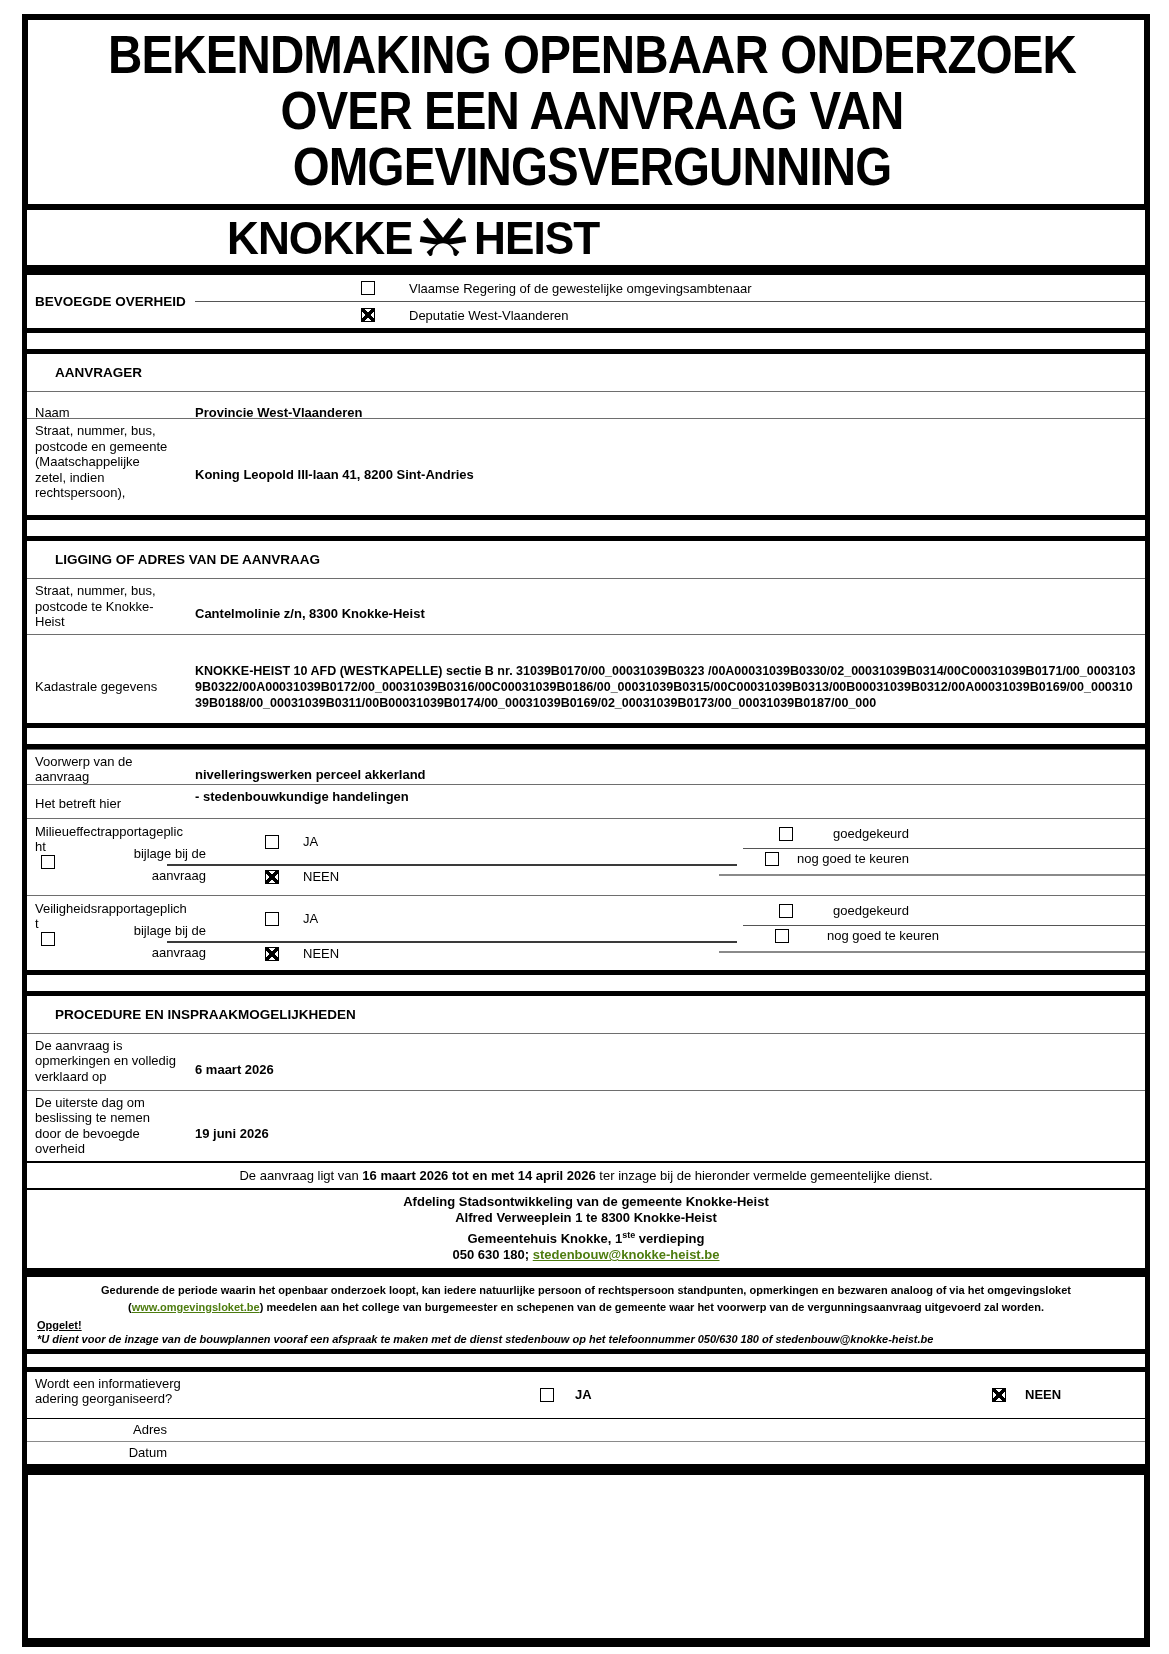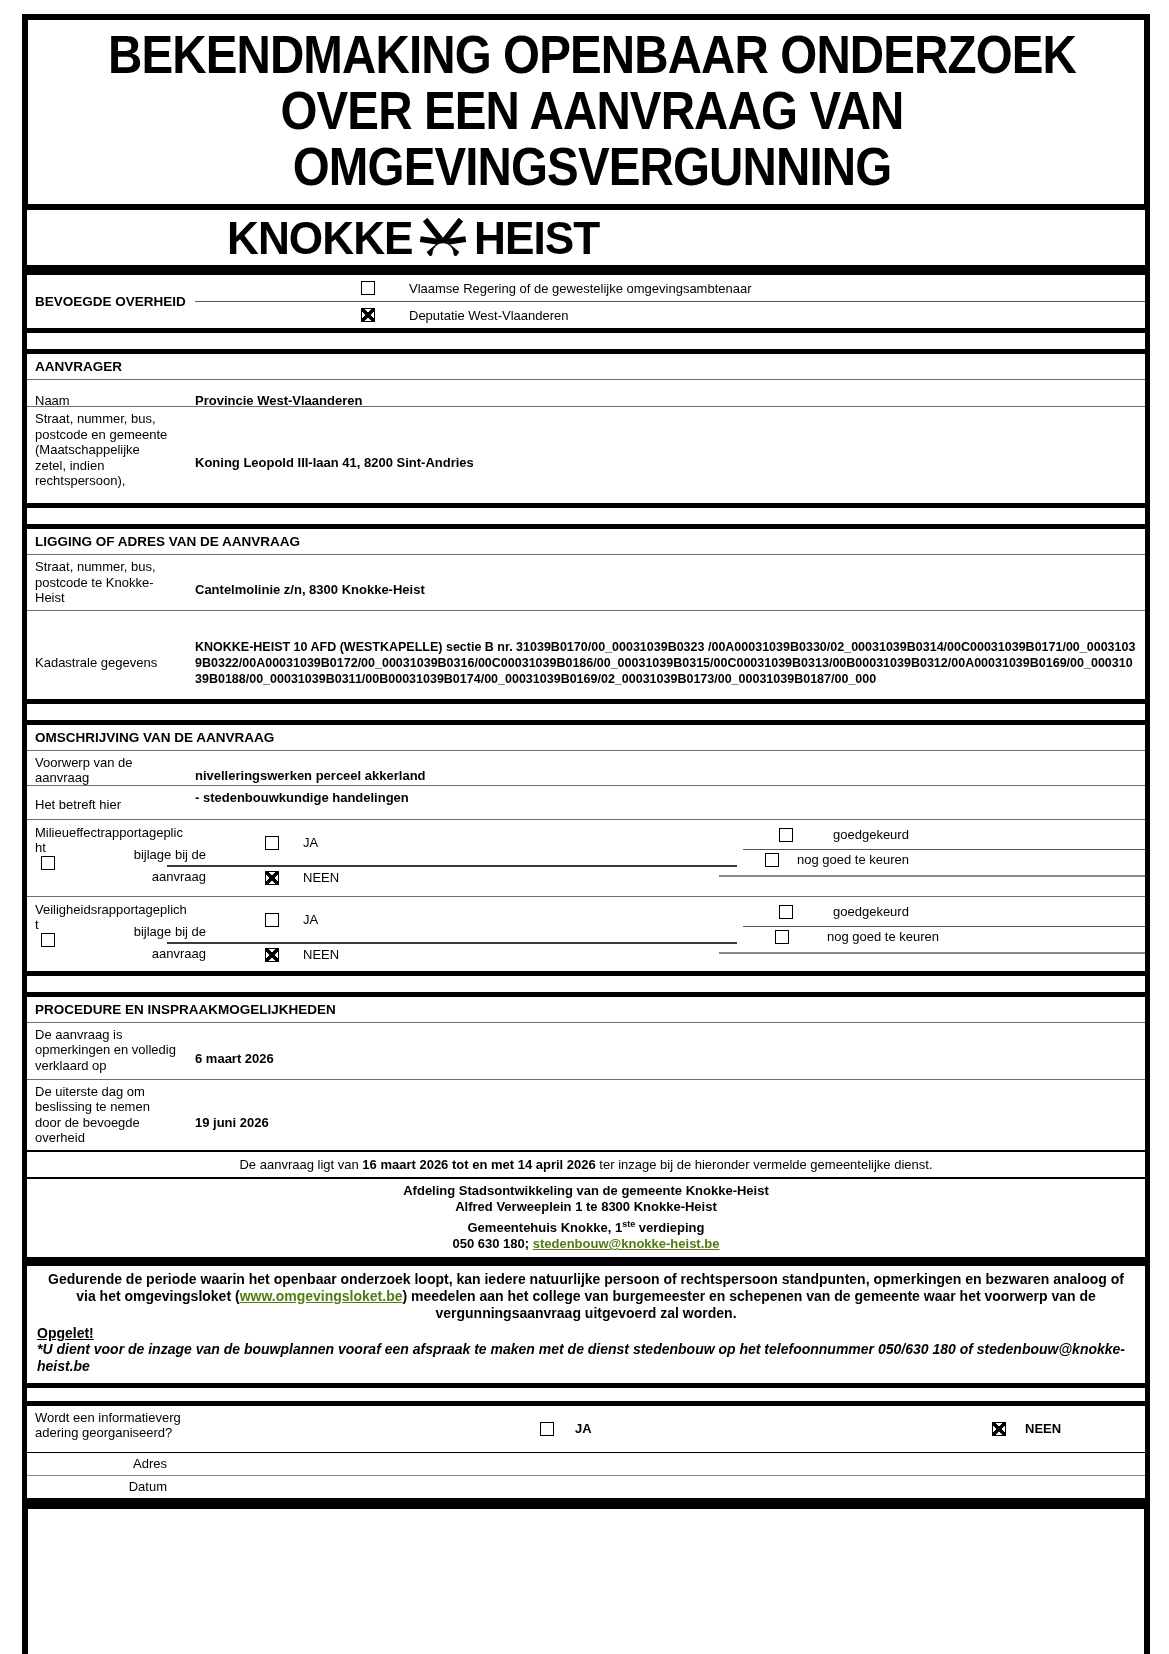--- a/index.html
+++ b/index.html
@@ -11,21 +11,21 @@
   
   .title-box{border-width:6px;padding:6px 0 10px 12px;text-align:center;}
   .title-line{font-size:54px;font-weight:bold;line-height:56px;white-space:nowrap;transform:scaleX(.88);transform-origin:center;letter-spacing:-1px;}
 
   
   .logo-box{border-top:0;height:60px;padding-left:200px;display:flex;align-items:center;}
   .logo-text{font-size:46px;font-weight:bold;letter-spacing:-1px;transform:scaleX(.96);transform-origin:left;display:flex;align-items:center;}
   .logo-icon{display:inline-block;margin:0 6px;position:relative;top:2px;}
 
   
-  .hdr-row{font-weight:bold;font-size:13.5px;padding:5px 8px;}
+  .hdr-row{font-weight:bold;font-size:13.5px;padding:11px 8px;margin-left:20px;}
   .row{display:flex;border-top:1.5px solid #6e6e6e;}
   .lab{width:168px;padding:4px 4px 4px 8px;font-size:13px;line-height:15.5px;box-sizing:border-box;flex:none;}
   .val{flex:1;padding:4px 6px 4px 0;font-size:13px;font-weight:bold;line-height:16px;}
   .vcenter{display:flex;flex-direction:column;justify-content:center;margin-top:16px;}
   .breakall{word-break:break-all;}
 
   
   .cb{width:12px;height:12px;border:1.6px solid #000;display:inline-block;background:#fff;box-sizing:content-box;flex:none;}
   .cb.checked{background-image:linear-gradient(45deg,transparent 40%,#000 40%,#000 60%,transparent 60%),linear-gradient(135deg,transparent 40%,#000 40%,#000 60%,transparent 60%);}
 
@@ -56,21 +56,21 @@
   .rap.vr .ng-cb{left:748px;}
   .rap.vr .ng-lab{left:800px;}
 
   
   .inzage-row{border-top:2.5px solid #000;text-align:center;font-size:13px;padding:5px 4px;}
   .contact-row{border-top:2.5px solid #000;text-align:center;font-size:13px;font-weight:bold;line-height:16.5px;padding:4px;}
   a.lnk{color:#4d7c0f;text-decoration:underline;}
   sup{font-size:9px;}
 
   
-  .bezwaren{border-top-width:4px;padding:5px 10px 8px 10px;font-size:14px;}
+  .bezwaren{border-top-width:4px;padding:5px 10px 1px 10px;font-size:11px;}
   .bz-par{font-weight:bold;text-align:center;line-height:17px;}
   .bz-opgelet{font-weight:bold;text-decoration:underline;margin-top:3px;}
   .bz-note{font-weight:bold;font-style:italic;line-height:17px;}
 
   
   .info-row{position:relative;height:46px;font-size:13px;}
   .info-row .ilab{position:absolute;left:8px;top:4px;width:152px;line-height:15.5px;word-break:break-all;}
   .info-row .ja-cb{position:absolute;left:513px;top:16px;}
   .info-row .ja-lab{position:absolute;left:548px;top:15px;font-weight:bold;}
   .info-row .neen-cb{position:absolute;left:965px;top:16px;}
@@ -151,21 +151,20 @@
     </div>
     <div class="row" style="min-height:88px;">
       <div class="lab vcenter">Kadastrale gegevens</div>
       <div class="val vcenter breakall" style="font-size:12.5px;line-height:16px;">KNOKKE-HEIST 10 AFD (WESTKAPELLE) sectie B nr. 31039B0170/00_00031039B0323 /00A00031039B0330/02_00031039B0314/00C00031039B0171/00_00031039B0322/00A00031039B0172/00_00031039B0316/00C00031039B0186/00_00031039B0315/00C00031039B0313/00B00031039B0312/00A00031039B0169/00_00031039B0188/00_00031039B0311/00B00031039B0174/00_00031039B0169/02_00031039B0173/00_00031039B0187/00_000</div>
     </div>
   </div>
 
   <div class="gap"></div>
 
   <div class="box">
-    <div class="hdr-row">OMSCHRIJVING VAN DE AANVRAAG</div>
     <div class="row" style="height:34px;">
       <div class="lab" style="width:150px;">Voorwerp van de aanvraag</div>
       <div class="val vcenter" style="padding-left:18px;">nivelleringswerken perceel akkerland</div>
     </div>
     <div class="row" style="height:33px;">
       <div class="lab" style="display:flex;align-items:flex-end;padding-bottom:6px;">Het betreft hier</div>
       <div class="val">- stedenbouwkundige handelingen</div>
     </div>
 
     <div class="rap">

